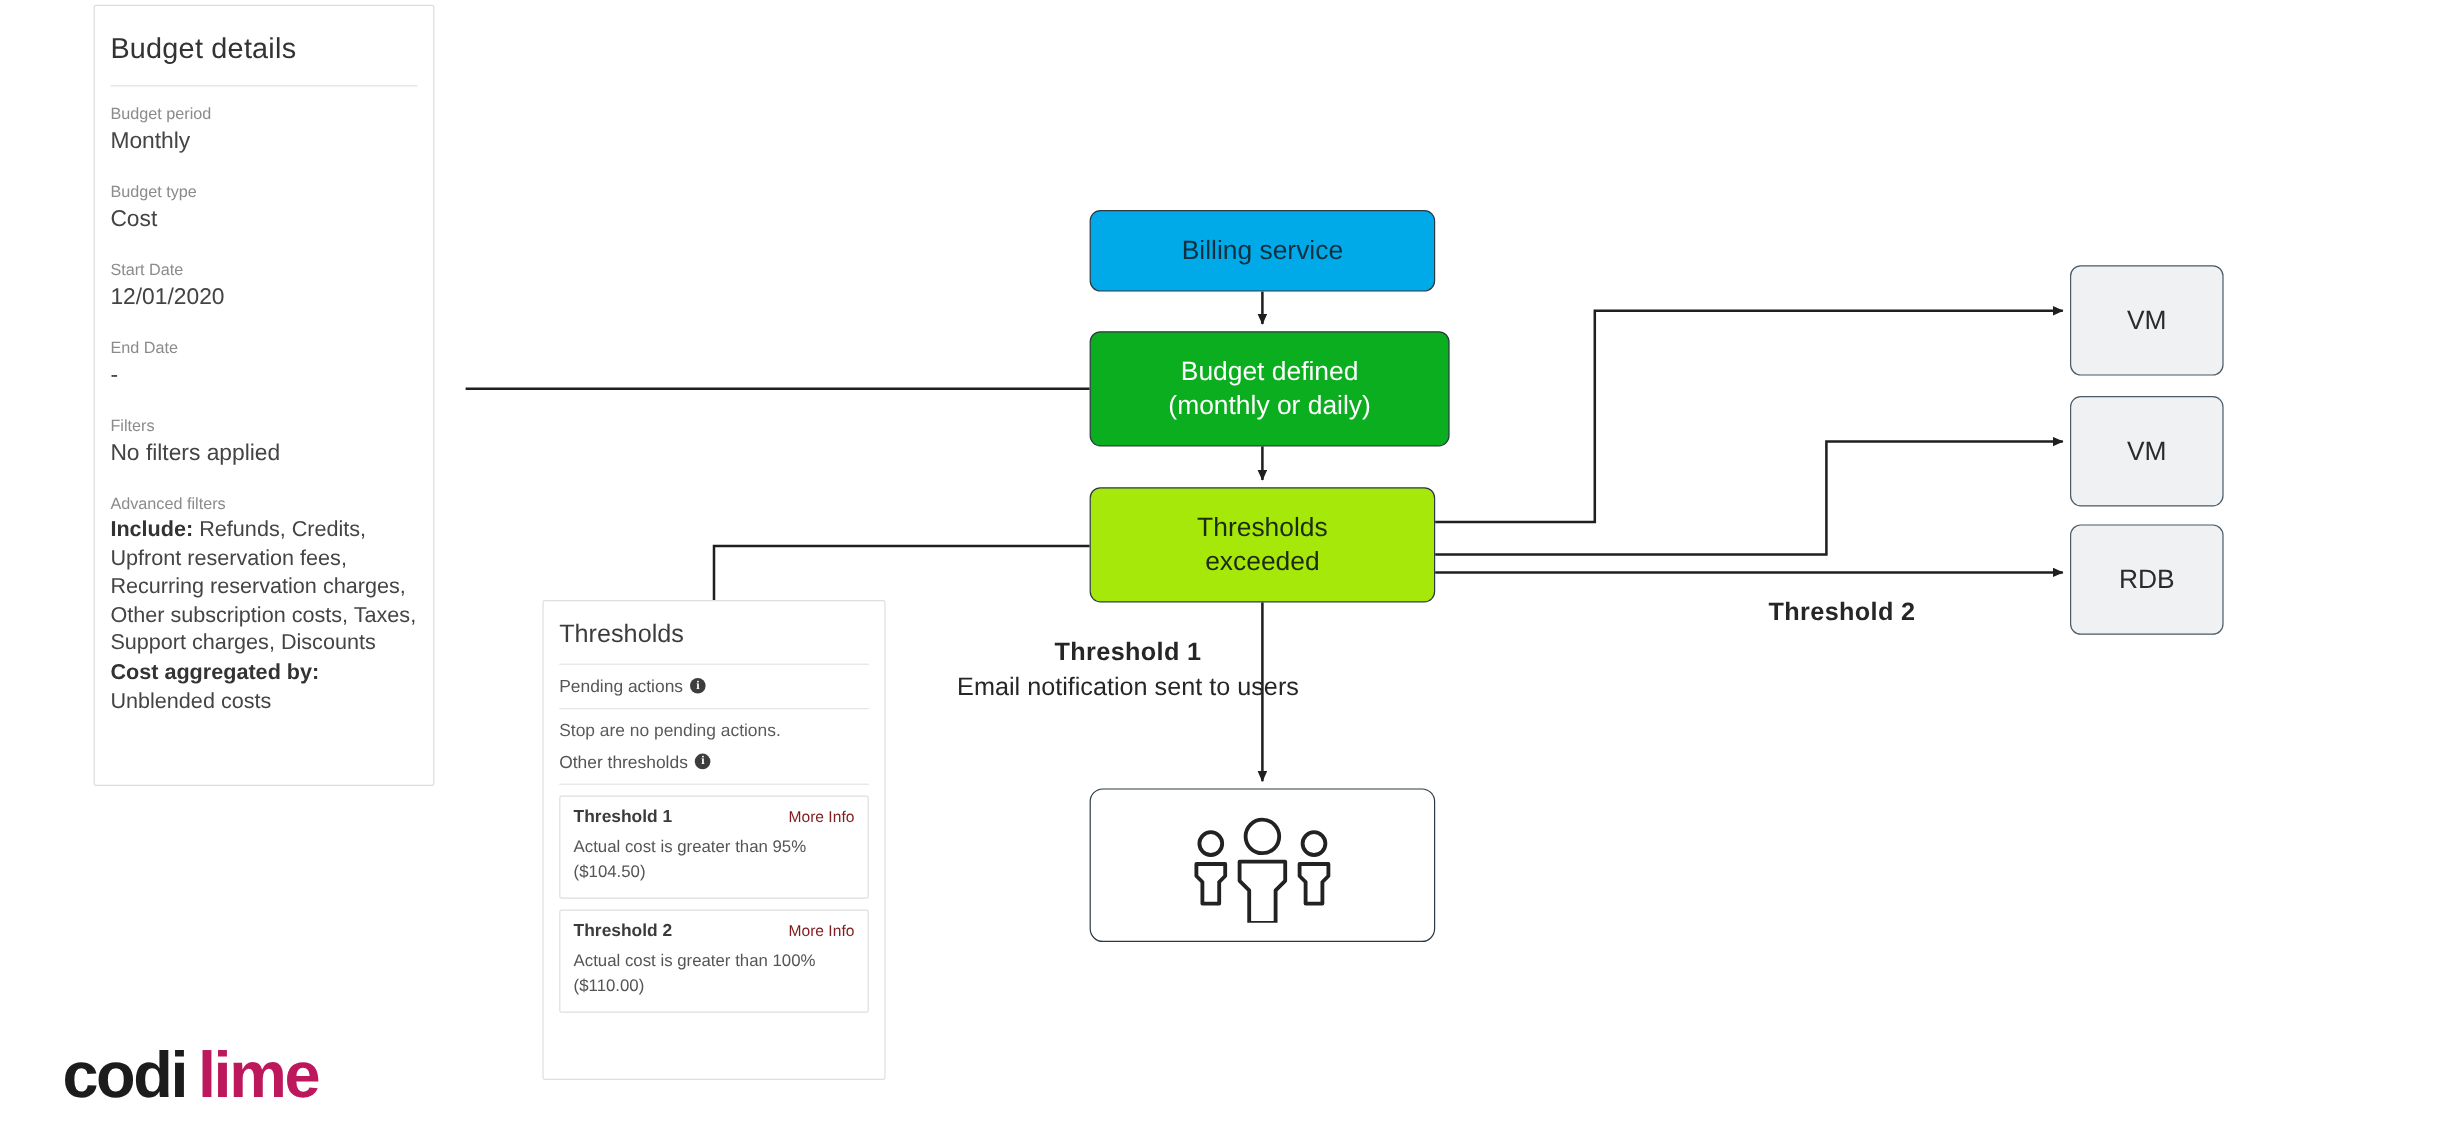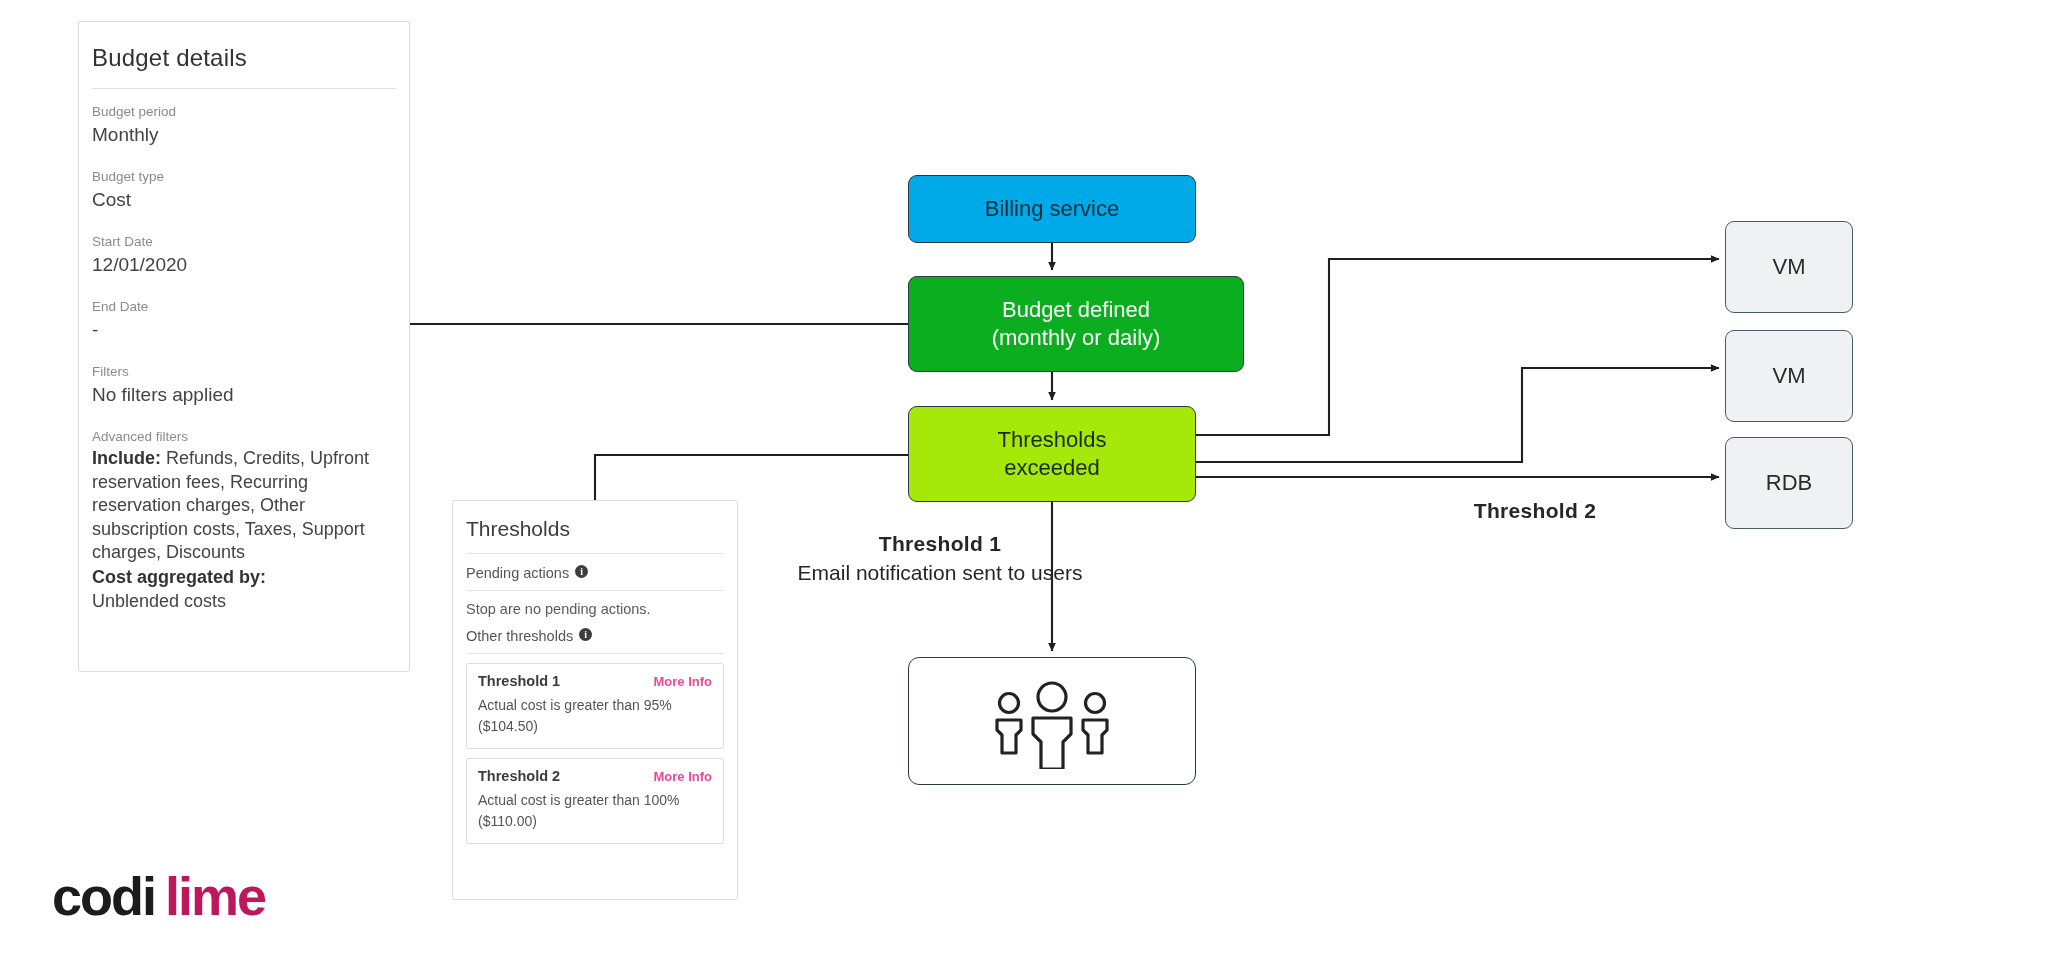--- a/index.html
+++ b/index.html
@@ -10,21 +10,21 @@
     position:relative;
     overflow:hidden;
   }
   .stage{position:absolute;inset:0;}
 
   
   svg.wires{position:absolute;left:0;top:0;width:2048px;height:956px;pointer-events:none;}
 
   
   #budget-card{
-    position:absolute;left:78px;top:21px;width:332px;height:651px;
+    position:absolute;left:78px;top:4px;width:284px;height:651px;
     background:#fff;border:1px solid #dcdcdc;border-radius:2px;
     box-sizing:border-box;
   }
   #budget-card .card-title{
     font-size:24px;color:#333;font-weight:400;
     padding:22px 0 0 13px;letter-spacing:.2px;
   }
   #budget-card .rule{
     margin:16px 13px 0 13px;height:1px;background:#e2e2e2;
   }
@@ -52,33 +52,33 @@
     text-align:center;font-weight:700;font-family:"Liberation Serif",serif;
   }
   .th-note{font-size:14.5px;color:#5a5a5a;padding:10px 13px 0 13px;}
   .th-rule{margin:9px 13px 0 13px;height:1px;background:#e4e4e4;}
   .th-item{
     margin:9px 13px 0 13px;border:1px solid #dedede;border-radius:2px;
     padding:9px 11px 11px 11px;box-sizing:border-box;
   }
   .th-item-head{display:flex;justify-content:space-between;align-items:baseline;}
   .th-item-name{font-size:14.5px;font-weight:700;color:#3b3b3b;}
-  .th-item-more{font-size:13px;font-weight:700;color:#ec4899;}
+  .th-item-more{font-size:13px;font-weight:400;color:#7f1d1d;}
   .th-item-desc{font-size:14px;color:#555;line-height:21px;margin-top:6px;}
 
   
   .node{
     position:absolute;box-sizing:border-box;
     border:1.6px solid #2b3a42;border-radius:9px;
     display:flex;align-items:center;justify-content:center;text-align:center;
     line-height:1.28;
   }
   #node-billing{left:908px;top:175px;width:288px;height:68px;
     background:#00a9e8;color:#12303f;font-size:22px;}
-  #node-budget{left:908px;top:276px;width:336px;height:96px;
+  #node-budget{left:908px;top:276px;width:300px;height:96px;
     background:#0aae1e;color:#ffffff;font-size:22px;}
   #node-thresholds{left:908px;top:406px;width:288px;height:96px;
     background:#a5e80a;color:#1c2b12;font-size:22px;}
   #node-users{left:908px;top:657px;width:288px;height:128px;
     background:#ffffff;border-radius:11px;}
   .node-vm{
     width:128px;height:92px;background:#f0f1f2;color:#2b2b2b;font-size:22px;
     border:1.6px solid #4a5a66;border-radius:9px;
   }
   #node-vm1{left:1725px;top:221px;}

